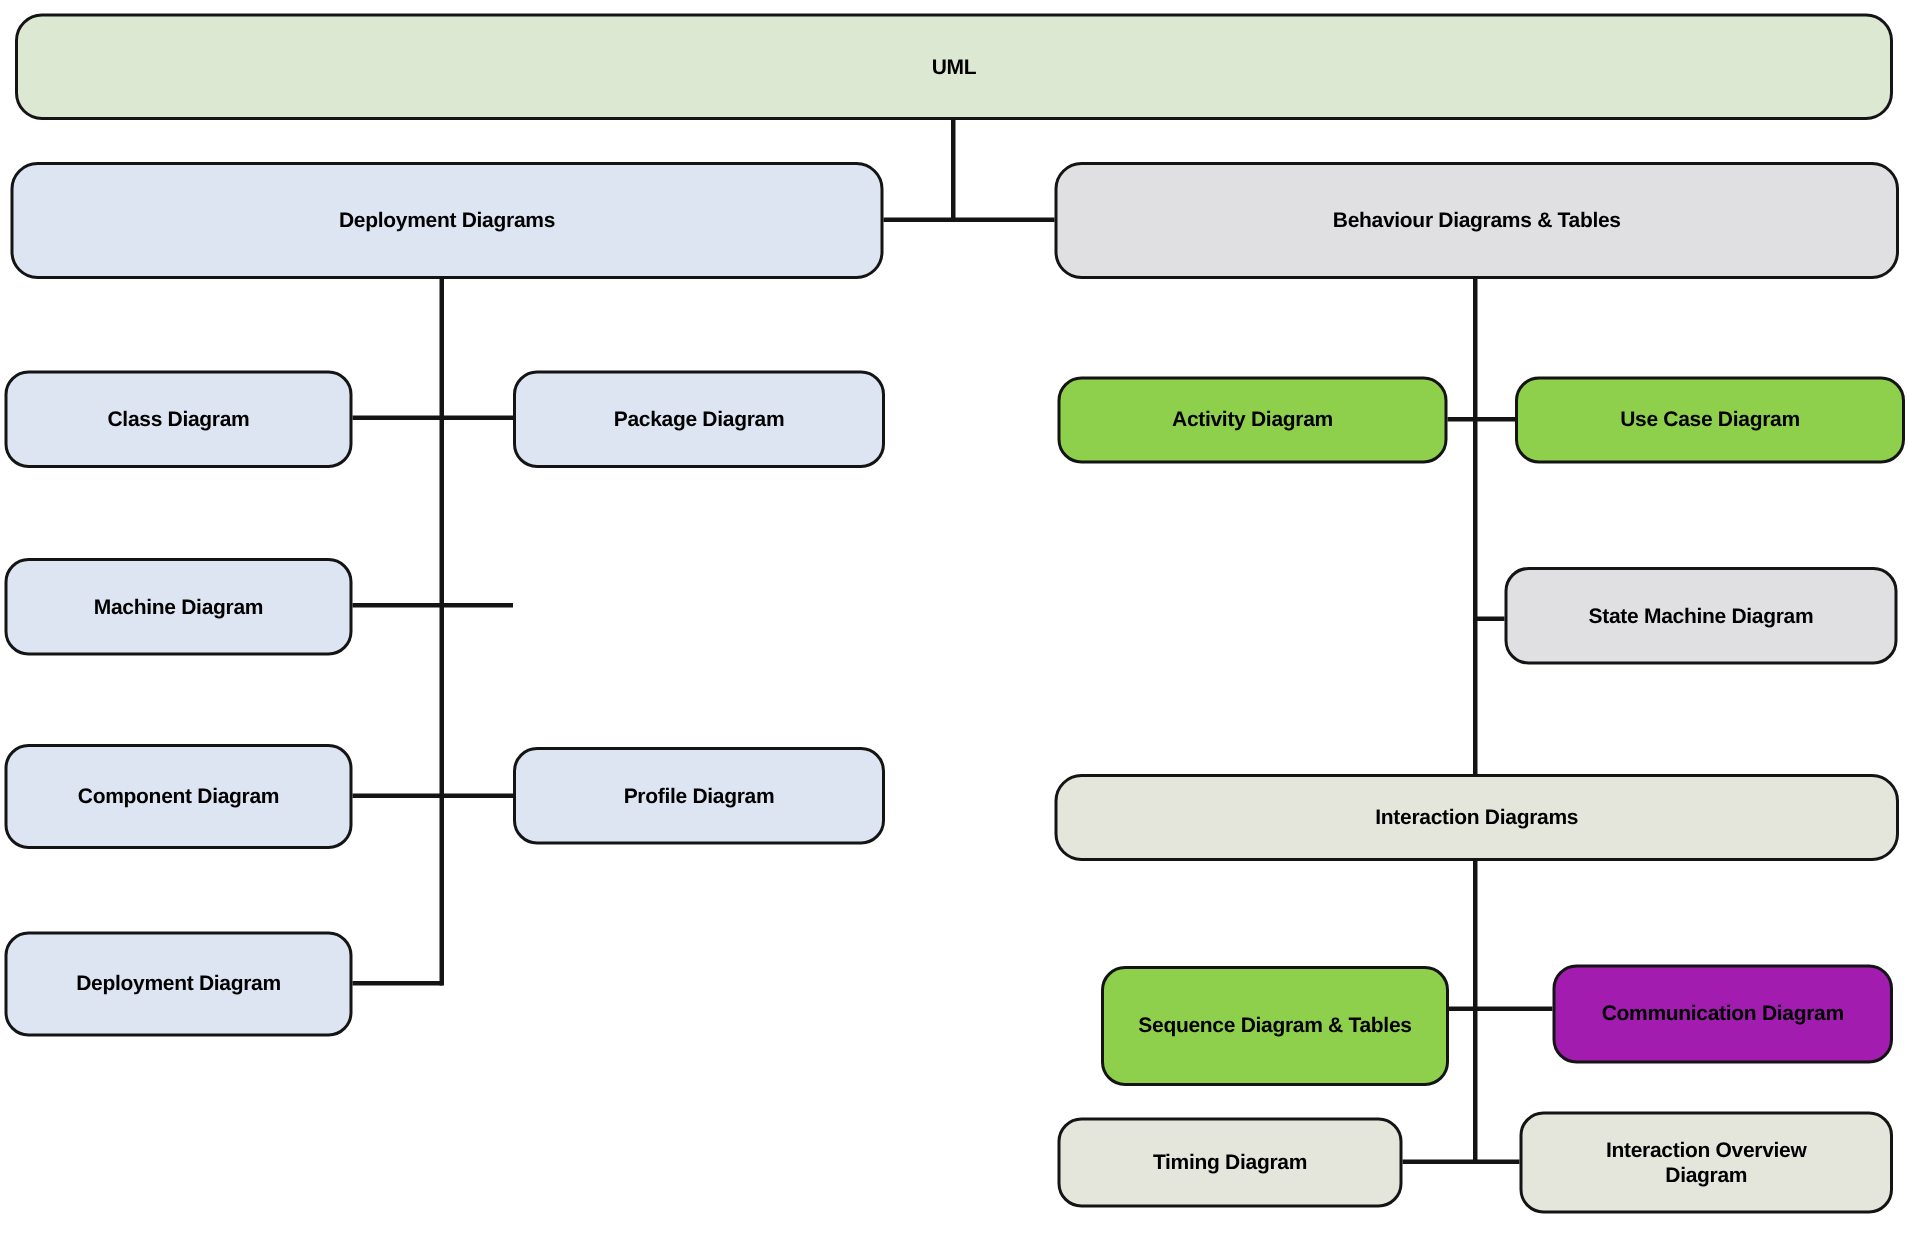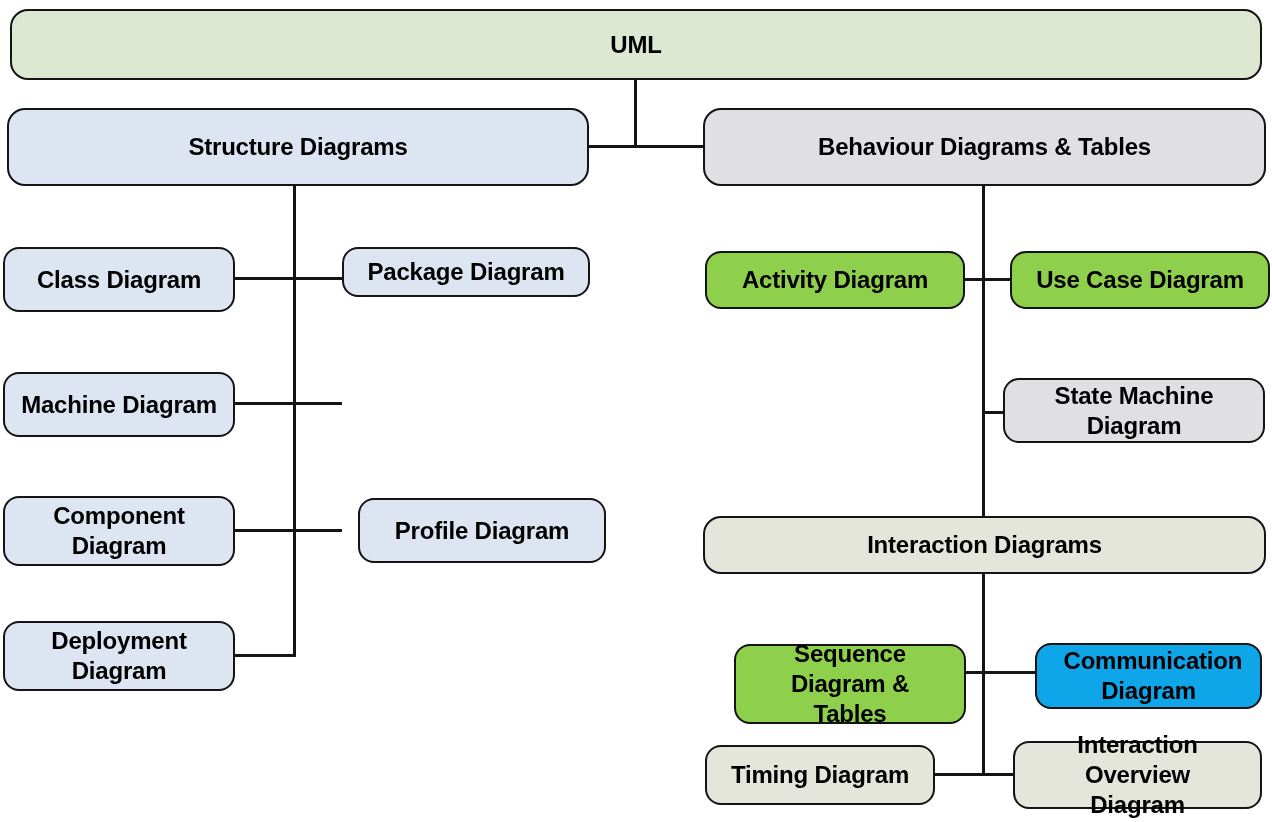--- a/index.html
+++ b/index.html
@@ -5,36 +5,36 @@
   html,body{margin:0;padding:0;background:#ffffff;}
   #canvas{
     position:relative;width:1272px;height:822px;background:#ffffff;
     font-family:"Liberation Sans",sans-serif;overflow:hidden;
   }
   .conn{position:absolute;background:#141414;}
   .node{
     position:absolute;box-sizing:border-box;
     border:2.5px solid #141414;border-radius:16px;
     display:flex;align-items:center;justify-content:center;
-    text-align:center;font-weight:700;font-size:24px;line-height:1.25;
+    text-align:center;font-weight:700;font-size:14px;line-height:1.25;
     color:#000;letter-spacing:-0.2px;
   }
   .node .lbl{display:inline-block;}
   .big{border-radius:18px;}
 
   
   #n-uml{left:10px;top:9px;width:1252px;height:71px;}
   #n-structure{left:7px;top:108px;width:582px;height:78px;}
   #n-behaviour{left:703px;top:108px;width:563px;height:78px;}
   #n-class{left:3px;top:247px;width:232px;height:65px;}
-  #n-package{left:342px;top:247px;width:248px;height:50px;}
+  #n-package{left:342px;top:247px;width:248px;height:65px;}
   #n-object{left:3px;top:372px;width:232px;height:65px;}
   #n-composite{left:342px;top:368px;width:248px;height:73px;}
   #n-component{left:3px;top:496px;width:232px;height:70px;}
-  #n-profile{left:342px;top:498px;width:248px;height:65px;margin-left:16px;}
+  #n-profile{left:342px;top:498px;width:248px;height:65px;}
   #n-deployment{left:3px;top:621px;width:232px;height:70px;}
   #n-activity{left:705px;top:251px;width:260px;height:58px;}
   #n-usecase{left:1010px;top:251px;width:260px;height:58px;}
   #n-statemachine{left:1003px;top:378px;width:262px;height:65px;}
   #n-interaction{left:703px;top:516px;width:563px;height:58px;}
   #n-sequence{left:734px;top:644px;width:232px;height:80px;text-align:center;}
   #n-communication{left:1035px;top:643px;width:227px;height:66px;}
   #n-timing{left:705px;top:745px;width:230px;height:60px;}
   #n-ioverview{left:1013px;top:741px;width:249px;height:68px;}
 
@@ -76,21 +76,21 @@
   <div class="conn" id="c-behaviour-v" style="background: rgb(20, 20, 20);"></div>
   <div class="conn" id="c-activity-h" style="background: rgb(20, 20, 20);"></div>
   <div class="conn" id="c-statemachine-h" style="background: rgb(20, 20, 20);"></div>
   <div class="conn" id="c-sequence-h" style="background: rgb(20, 20, 20);"></div>
   <div class="conn" id="c-timing-h" style="background: rgb(20, 20, 20);"></div>
 
   <div class="node big" id="n-uml" style="background: rgb(221, 232, 211);">
     <span class="lbl">UML</span>
   </div>
   <div class="node big" id="n-structure" style="background: rgb(221, 228, 242);">
-    <span class="lbl">Structure Diagrams</span>
+    <span class="lbl">Deployment Diagrams</span>
   </div>
   <div class="node big" id="n-behaviour" style="background: rgb(224, 224, 227);">
     <span class="lbl">Behaviour Diagrams &amp; Tables</span>
   </div>
   <div class="node" id="n-class" style="background: rgb(221, 228, 242);">
     <span class="lbl">Class Diagram</span>
   </div>
   <div class="node" id="n-package" style="background: rgb(221, 228, 242);">
     <span class="lbl">Package Diagram</span>
   </div>
@@ -114,21 +114,21 @@
   </div>
   <div class="node" id="n-statemachine" style="background: rgb(224, 224, 227);">
     <span class="lbl">State Machine Diagram</span>
   </div>
   <div class="node big" id="n-interaction" style="background: rgb(228, 230, 220);">
     <span class="lbl">Interaction Diagrams</span>
   </div>
   <div class="node" id="n-sequence" style="background: rgb(142, 208, 75);">
     <span class="lbl">Sequence Diagram &amp; Tables</span>
   </div>
-  <div class="node" id="n-communication" style="background: #0ea5e9;">
+  <div class="node" id="n-communication" style="background: #a21caf;">
     <span class="lbl">Communication Diagram</span>
   </div>
   <div class="node" id="n-timing" style="background: rgb(228, 230, 220);">
     <span class="lbl">Timing Diagram</span>
   </div>
   <div class="node" id="n-ioverview" style="background: rgb(228, 230, 220);">
     <span class="lbl">Interaction Overview Diagram</span>
   </div>
 
 </div>

